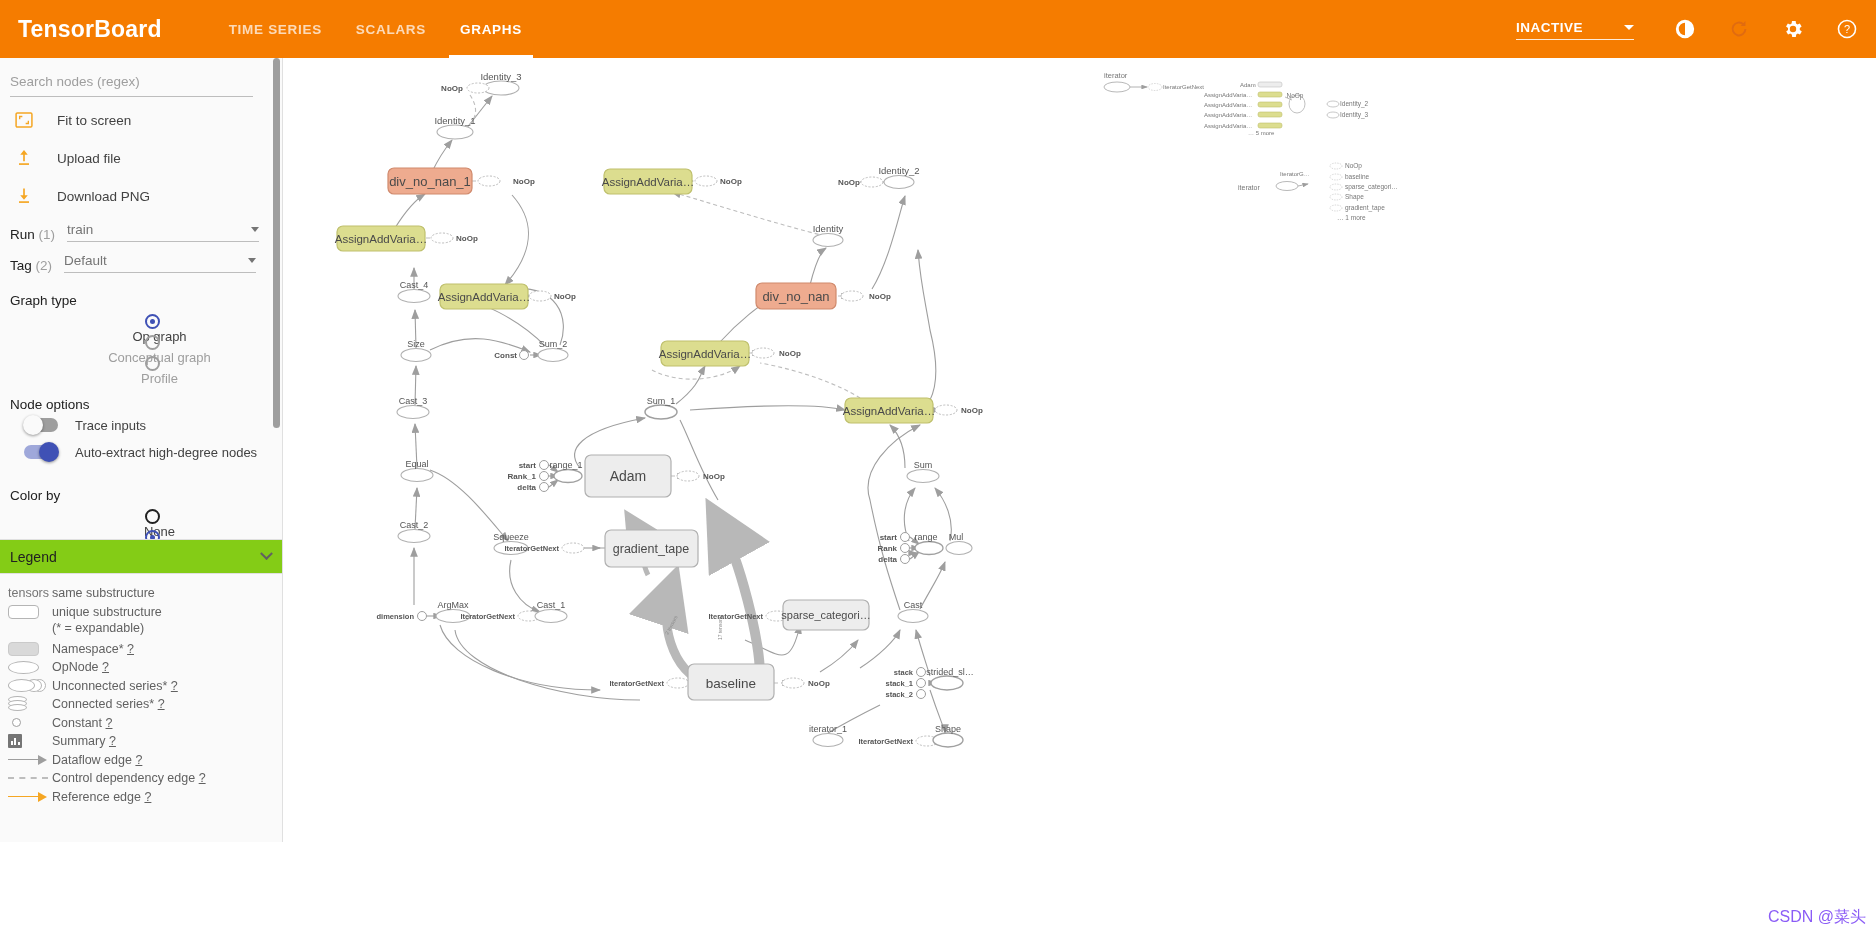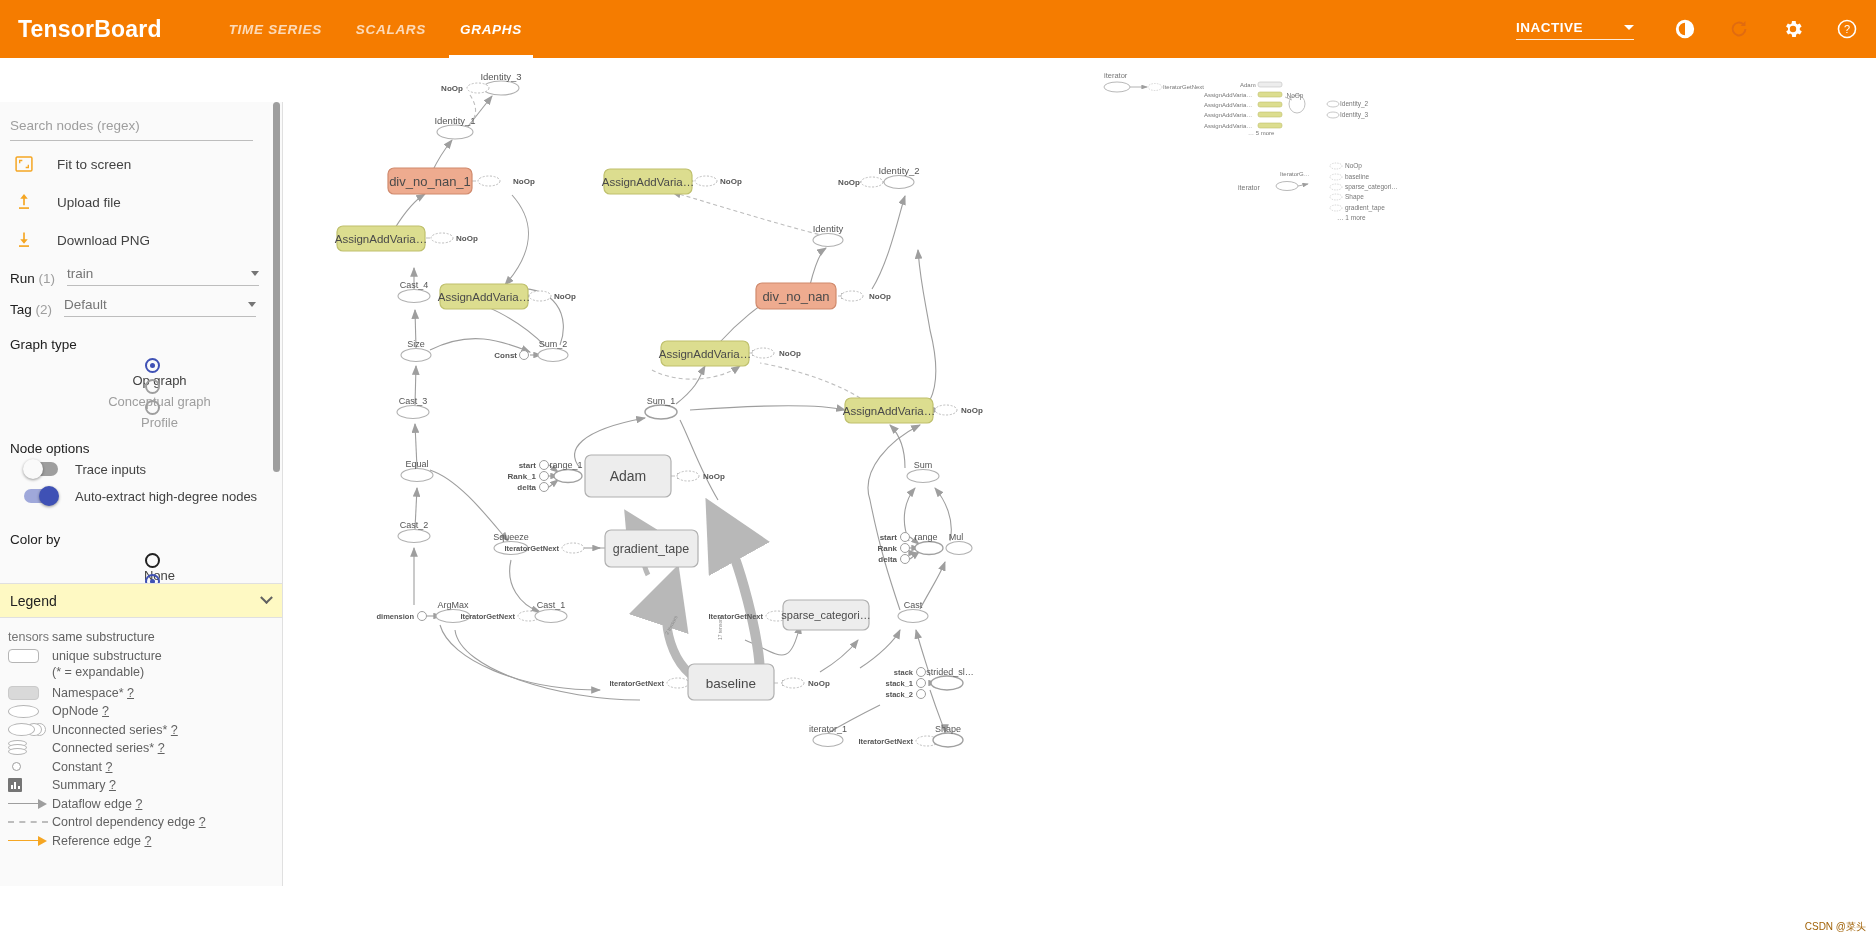--- a/index.html
+++ b/index.html
@@ -28,21 +28,20 @@
   .tabs { display: flex; align-items: stretch; height: 58px; }
   .tab {
     display: flex; align-items: center;
     padding: 0 17px; height: 58px;
     font-size: 13.5px; font-weight: bold;
     letter-spacing: .7px;
     color: rgba(255,255,255,.72);
     cursor: pointer;
     position: relative;
     white-space: nowrap;
-    font-style: italic;
   }
   .tab.active { color: #fff; }
   .tab.active::after {
     content:""; position: absolute; left: 6px; right: 6px; bottom: 0;
     height: 3px; background: #fff;
   }
   .topright {
     margin-left: auto; display: flex; align-items: center;
     padding-right: 12px; gap: 20px;
   }
@@ -65,21 +64,20 @@
   }
   .ticon svg { display:block; }
 
   
   .sidebar {
     position: absolute; top: 58px; left: 0;
     width: 283px; height: 784px;
     background: #fafafa;
     border-right: 1px solid #e0e0e0;
     overflow: hidden;
-    margin-top: 44px;
   }
   .sb-scroll { position:absolute; top:0; left:0; width:283px; height: 493px; overflow:hidden; background:#fafafa;}
   .sb-thumb {
     position:absolute; top:0; right:3px; width:7px; height:370px;
     background:#9e9e9e; border-radius: 4px;
   }
   .search-wrap { padding: 14px 18px 0 10px; }
   .search-input {
     width: 243px; border: none; border-bottom: 1px solid #bdbdbd;
     background: transparent; outline: none;
@@ -143,21 +141,21 @@
     background:#fafafa; box-shadow: 0 1px 3px rgba(0,0,0,.4);
   }
   .sw.on { background: #9fa8da; }
   .sw.on .knob { left: 15px; background: #3f51b5; box-shadow: 0 1px 3px rgba(0,0,0,.4); }
   .toggle-row .lbl { font-size: 13px; color: #424242; margin-left: 17px; }
 
   .legend-header {
     position:absolute; top: 481px; left: 0; width: 283px; height: 35px;
     border-top: 1px solid #e0e0e0; border-bottom: 1px solid #e0e0e0;
     display:flex; align-items:center; padding: 0 12px 0 10px;
-    background: #fef9c3; cursor: pointer;
+    background: #84cc16; cursor: pointer;
   }
   .legend-header .t { font-size: 14px; color: #212121; }
   .legend-header .chev {
     margin-left:auto; width: 9px; height: 9px;
     border-right: 2px solid #616161; border-bottom: 2px solid #616161;
     transform: rotate(45deg) translate(-2px,-2px);
   }
   .legend-body {
     position:absolute; top: 516px; left:0; width: 283px; height: 378px;
     background:#fafafa; padding-top: 10px; overflow:hidden;
@@ -213,22 +211,22 @@
   .dash-line { width:40px; height:0; border-top: 2px dashed #bdbdbd; }
 
   
   .canvas {
     position:absolute; top:58px; left:283px;
     width: 1593px; height: 894px;
     background:#fff; overflow:hidden;
   }
   .canvas svg { display:block; }
   .watermark {
-    position:absolute; right: 10px; bottom: 18px;
-    font-size: 10px; color: #a16207;
+    position:absolute; right: 10px; bottom: 24px;
+    font-size: 16px; color: #8b5cf6;
   }
 </style>
 </head>
 <body>
 
 <div class="topbar">
   <div class="brand">TensorBoard</div>
   <div class="tabs">
     <div class="tab">TIME SERIES</div>
     <div class="tab">SCALARS</div>

